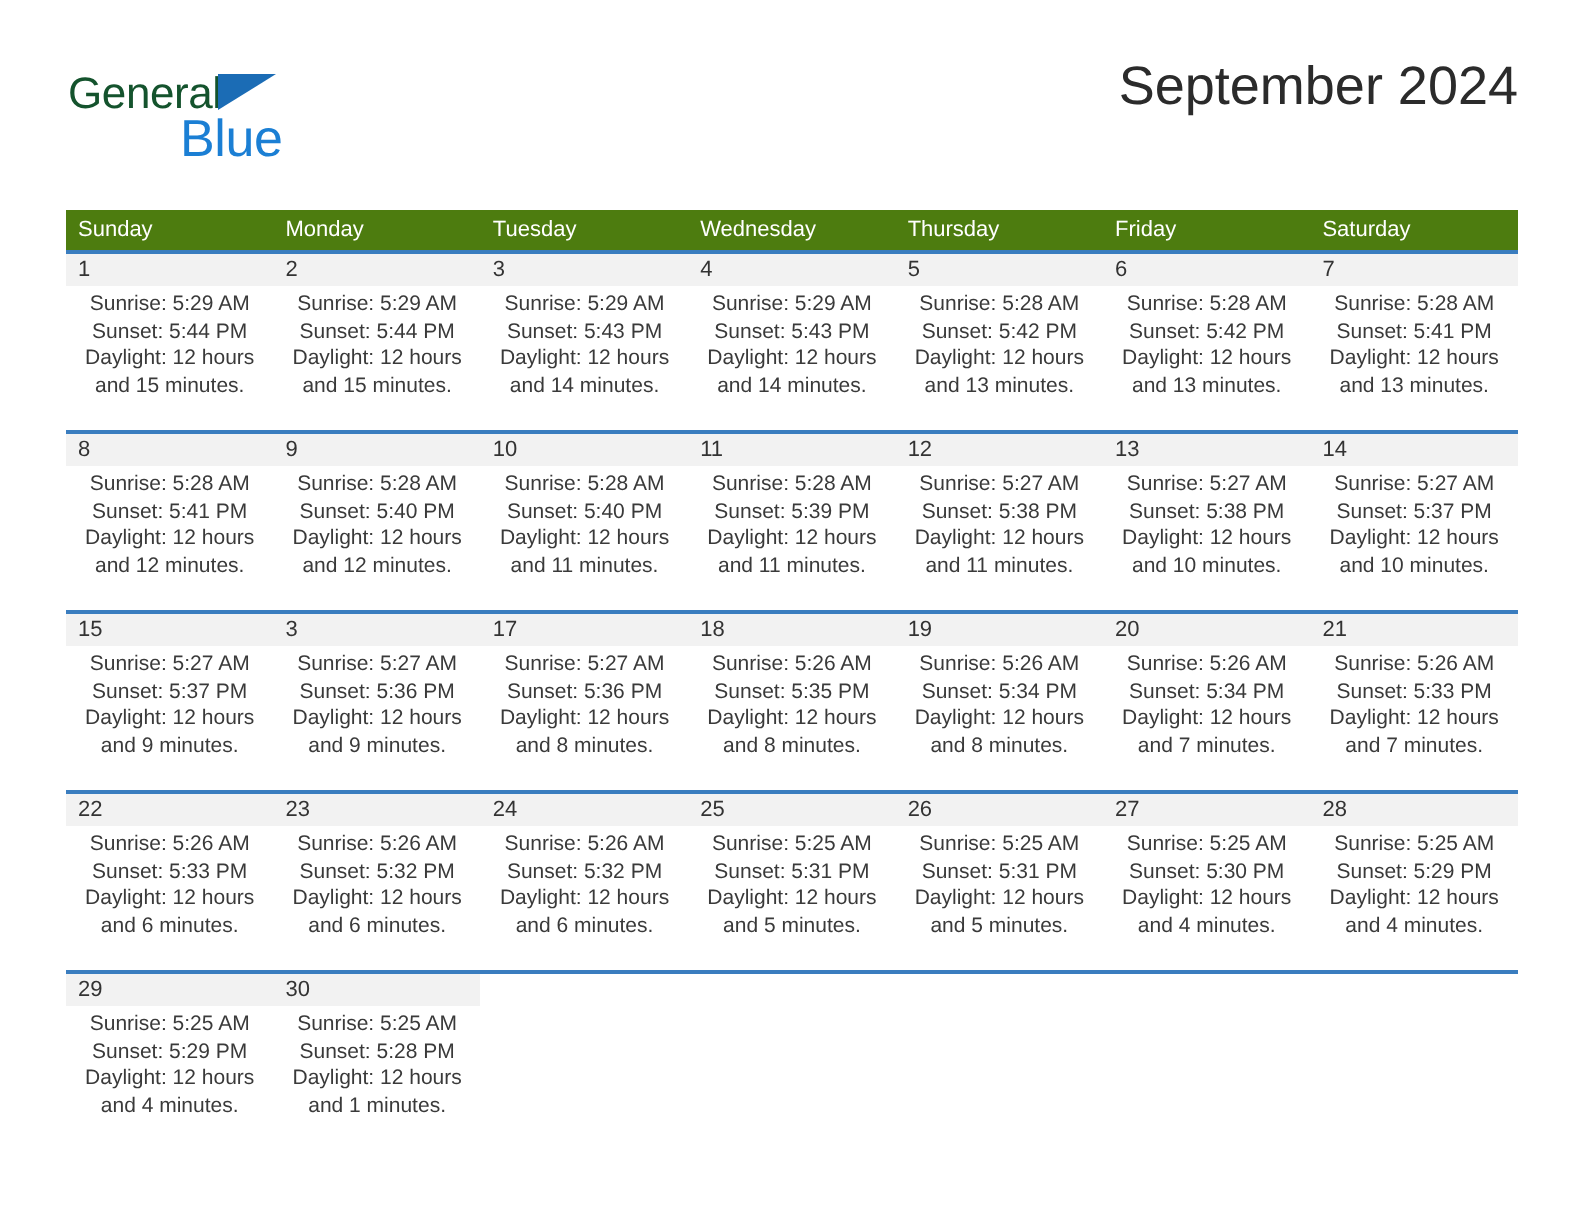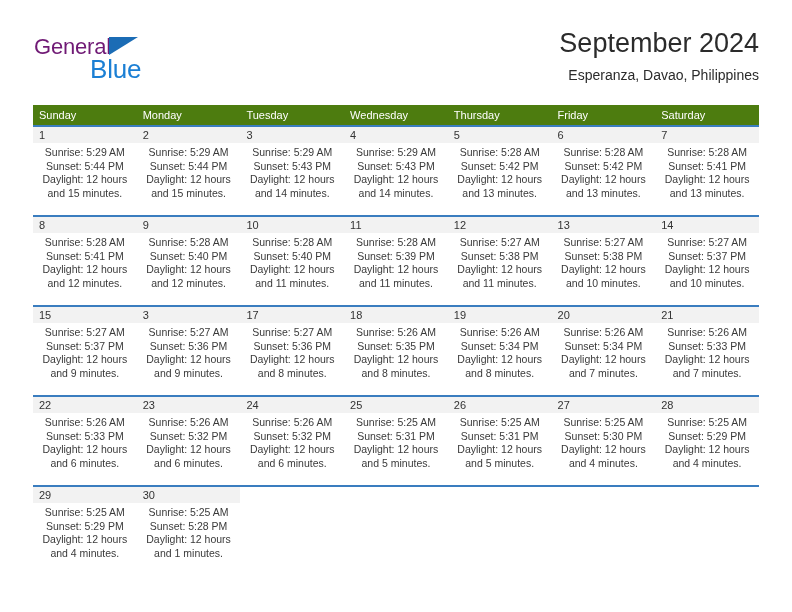--- a/index.html
+++ b/index.html
@@ -36,21 +36,21 @@
     width: 200px;
     height: 56px;
   }
   .logo-general {
     position: absolute;
     left: 1px;
     top: 0px;
     font-size: 22px;
     line-height: 26px;
     letter-spacing: -0.2px;
-    color: #701a75;
+    color: #14532d;
     font-family: "Liberation Sans", sans-serif;
     text-align: center;
   }
   .logo-triangle {
     position: absolute;
     left: 76px;
     top: 3px;
     width: 0;
     height: 0;
     border-left: 29px solid #1b6cb5;
@@ -158,21 +158,20 @@
   <div class="header">
 
     <div class="logo">
       <span class="logo-general">General</span>
       <span class="logo-triangle"></span>
       <span class="logo-blue">Blue</span>
     </div>
 
     <div class="title-block">
       <div class="cal-title">September 2024</div>
-      <div class="cal-subtitle">Esperanza, Davao, Philippines</div>
     </div>
 
   </div>
 
   <table class="calendar">
     <thead>
       <tr>
         <th>Sunday</th>
         <th>Monday</th>
         <th>Tuesday</th>

